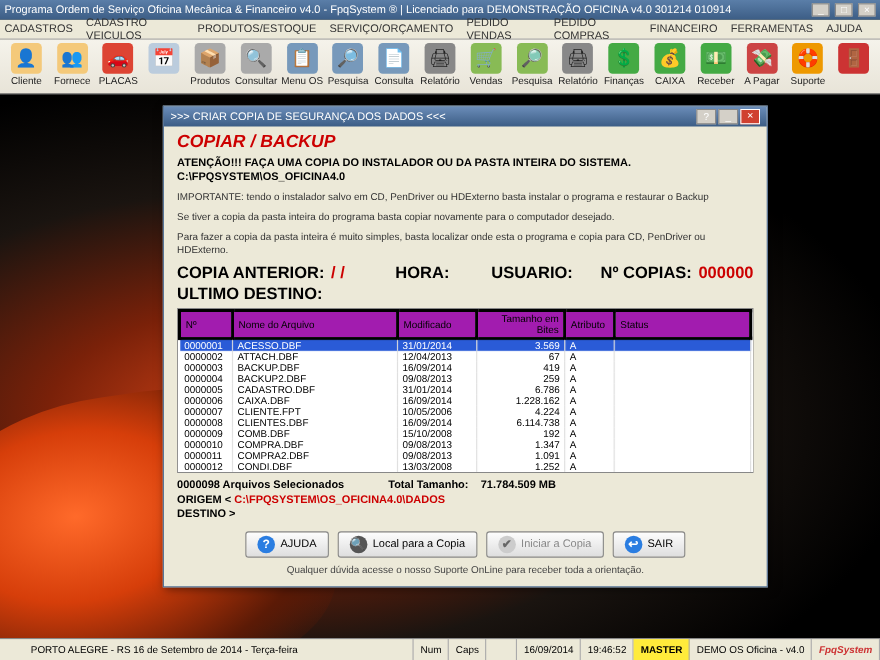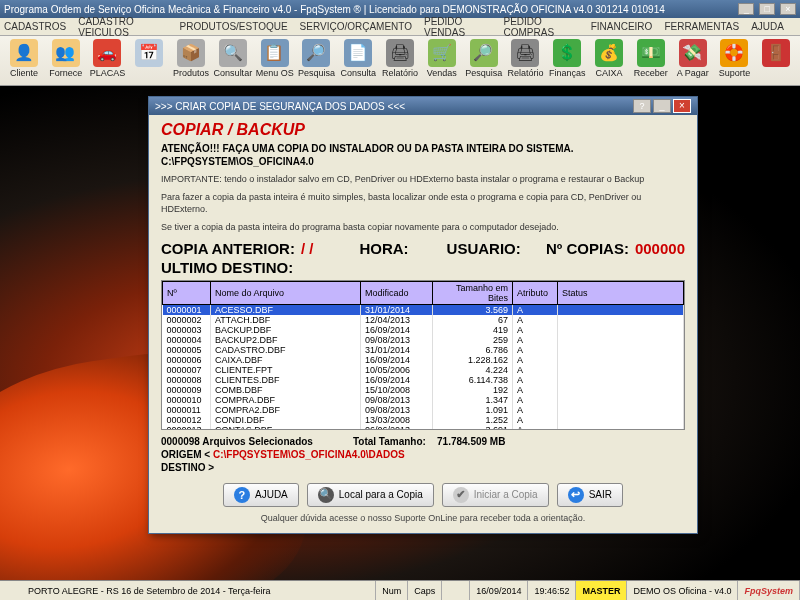--- a/index.html
+++ b/index.html
@@ -22,21 +22,21 @@
 .dlg-body { padding: 6px 12px 10px; }
 .h-red { color: #c00; font-weight: bold; font-size: 16px; font-style: italic; }
 .h-black { color: #000; font-weight: bold; font-size: 10px; margin-top: 4px; }
 .path { font-weight: bold; font-size: 10px; margin: 2px 0 6px; }
 .note { font-size: 9px; color: #333; line-height: 1.35; margin-bottom: 6px; }
 .info-row { display: flex; font-size: 15px; font-weight: bold; margin: 2px 0; gap: 6px; }
 .info-row .lbl { color: #000; }
 .info-row .val-red { color: #c00; }
 .table-wrap { border: 1px solid #888; background: #fff; margin: 4px 0 6px; height: 150px; overflow-y: auto; }
 table { width: 100%; border-collapse: collapse; font-size: 9px; }
-th { background: #c4b5fd; border: 1px solid #000000; text-align: left; padding: 1px 4px; font-weight: normal; position: sticky; top: 0; }
+th { background: #a21caf; border: 3px solid #000000; text-align: left; padding: 1px 4px; font-weight: normal; position: sticky; top: 0; }
 td { border-right: 1px solid #ddd; padding: 0 4px; white-space: nowrap; }
 tr.sel td { background: #2a5bd7; color: #fff; }
 .summary { font-size: 10px; font-weight: bold; display: flex; gap: 40px; }
 .origin { font-size: 10px; font-weight: bold; margin-top: 2px; }
 .origin .pth { color: #c00; }
 .btn-row { display: flex; justify-content: center; gap: 8px; margin: 10px 0 6px; }
 .btn { background: linear-gradient(#fdfdfd,#dedede); border: 1px solid #888; border-radius: 3px; padding: 3px 10px; font-size: 10px; display: flex; align-items: center; gap: 5px; cursor: pointer; }
 .btn .bi { width: 16px; height: 16px; border-radius: 50%; display: flex; align-items: center; justify-content: center; color: #fff; font-weight: bold; font-size: 11px; }
 .footer-note { text-align: center; font-size: 9px; color: #444; }
 .statusbar { position: absolute; bottom: 0; left: 0; right: 0; height: 20px; background: #ece9d8; border-top: 1px solid #888; display: flex; align-items: center; font-size: 9px; padding-left: 22px; }
@@ -156,22 +156,22 @@
     <span class="t">&gt;&gt;&gt;  CRIAR COPIA DE SEGURANÇA DOS DADOS  &lt;&lt;&lt;</span>
     <span class="mb">?</span>
     <span class="mb">_</span>
     <span class="xb">×</span>
   </div>
   <div class="dlg-body">
     <div class="h-red">COPIAR / BACKUP</div>
     <div class="h-black">ATENÇÃO!!!   FAÇA  UMA COPIA DO  INSTALADOR  OU  DA PASTA INTEIRA DO  SISTEMA.</div>
     <div class="path">C:\FPQSYSTEM\OS_OFICINA4.0</div>
     <div class="note">IMPORTANTE: tendo o instalador salvo em CD, PenDriver ou HDExterno basta instalar o programa e restaurar o Backup</div>
+    <div class="note">Se tiver a copia da pasta inteira do programa basta copiar novamente para o computador desejado.</div>
     <div class="note">Para fazer a copia da pasta inteira é muito simples, basta localizar onde esta o programa e copia para CD, PenDriver ou HDExterno.</div>
-    <div class="note">Se tiver a copia da pasta inteira do programa basta copiar novamente para o computador desejado.</div>
 
     <div class="info-row">
       <span class="lbl">COPIA ANTERIOR:</span>
       <span class="val-red">/  /</span>
       <span class="lbl" style="margin-left:40px">HORA:</span>
       <span class="lbl" style="margin-left:32px">USUARIO:</span>
       <span style="flex:1"></span>
       <span class="lbl">Nº COPIAS:</span>
       <span class="val-red">000000</span>
     </div>

